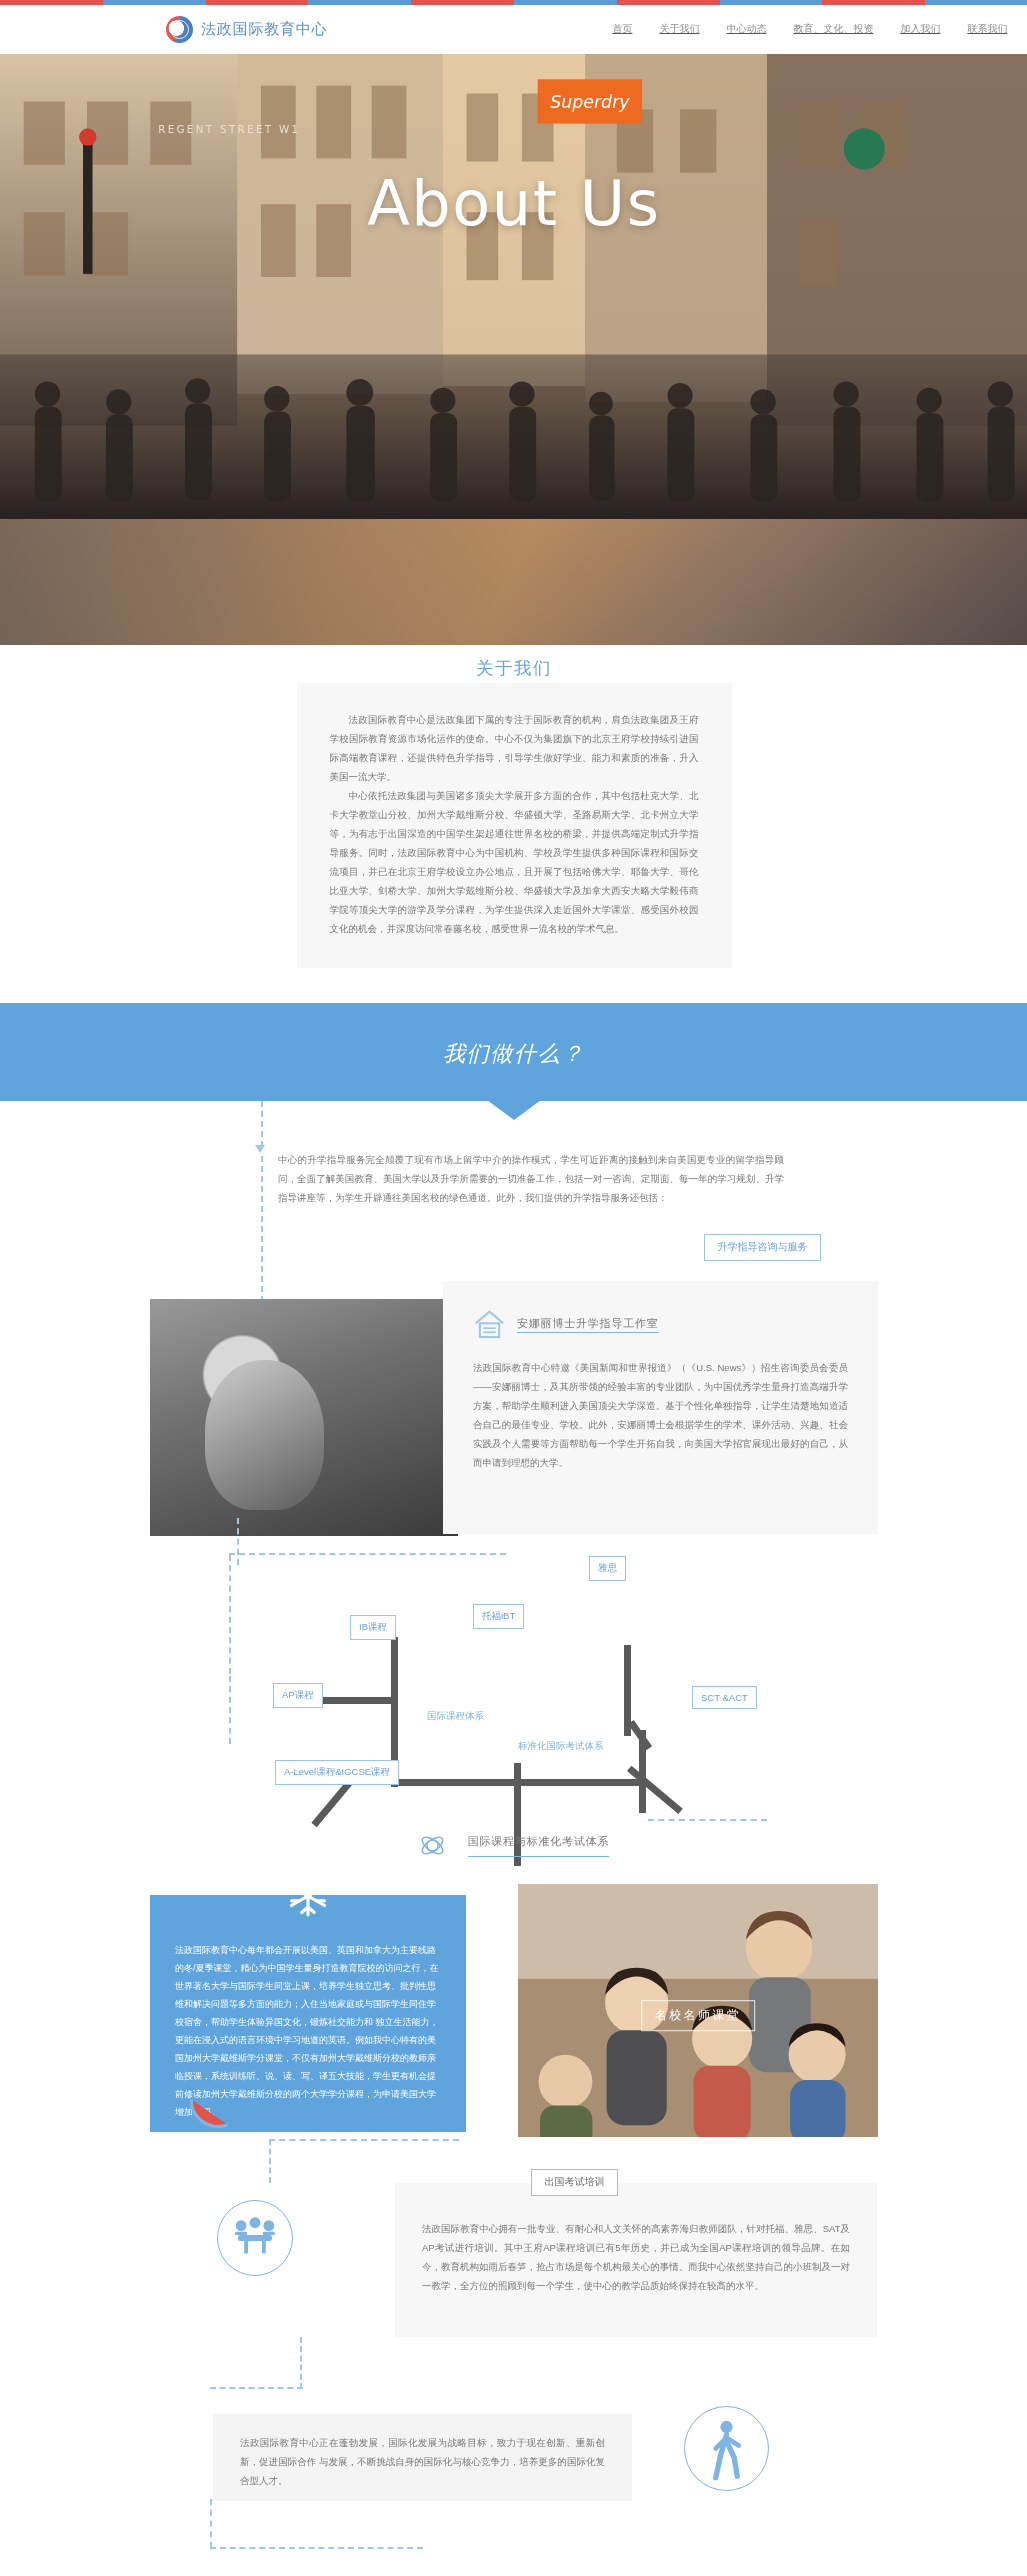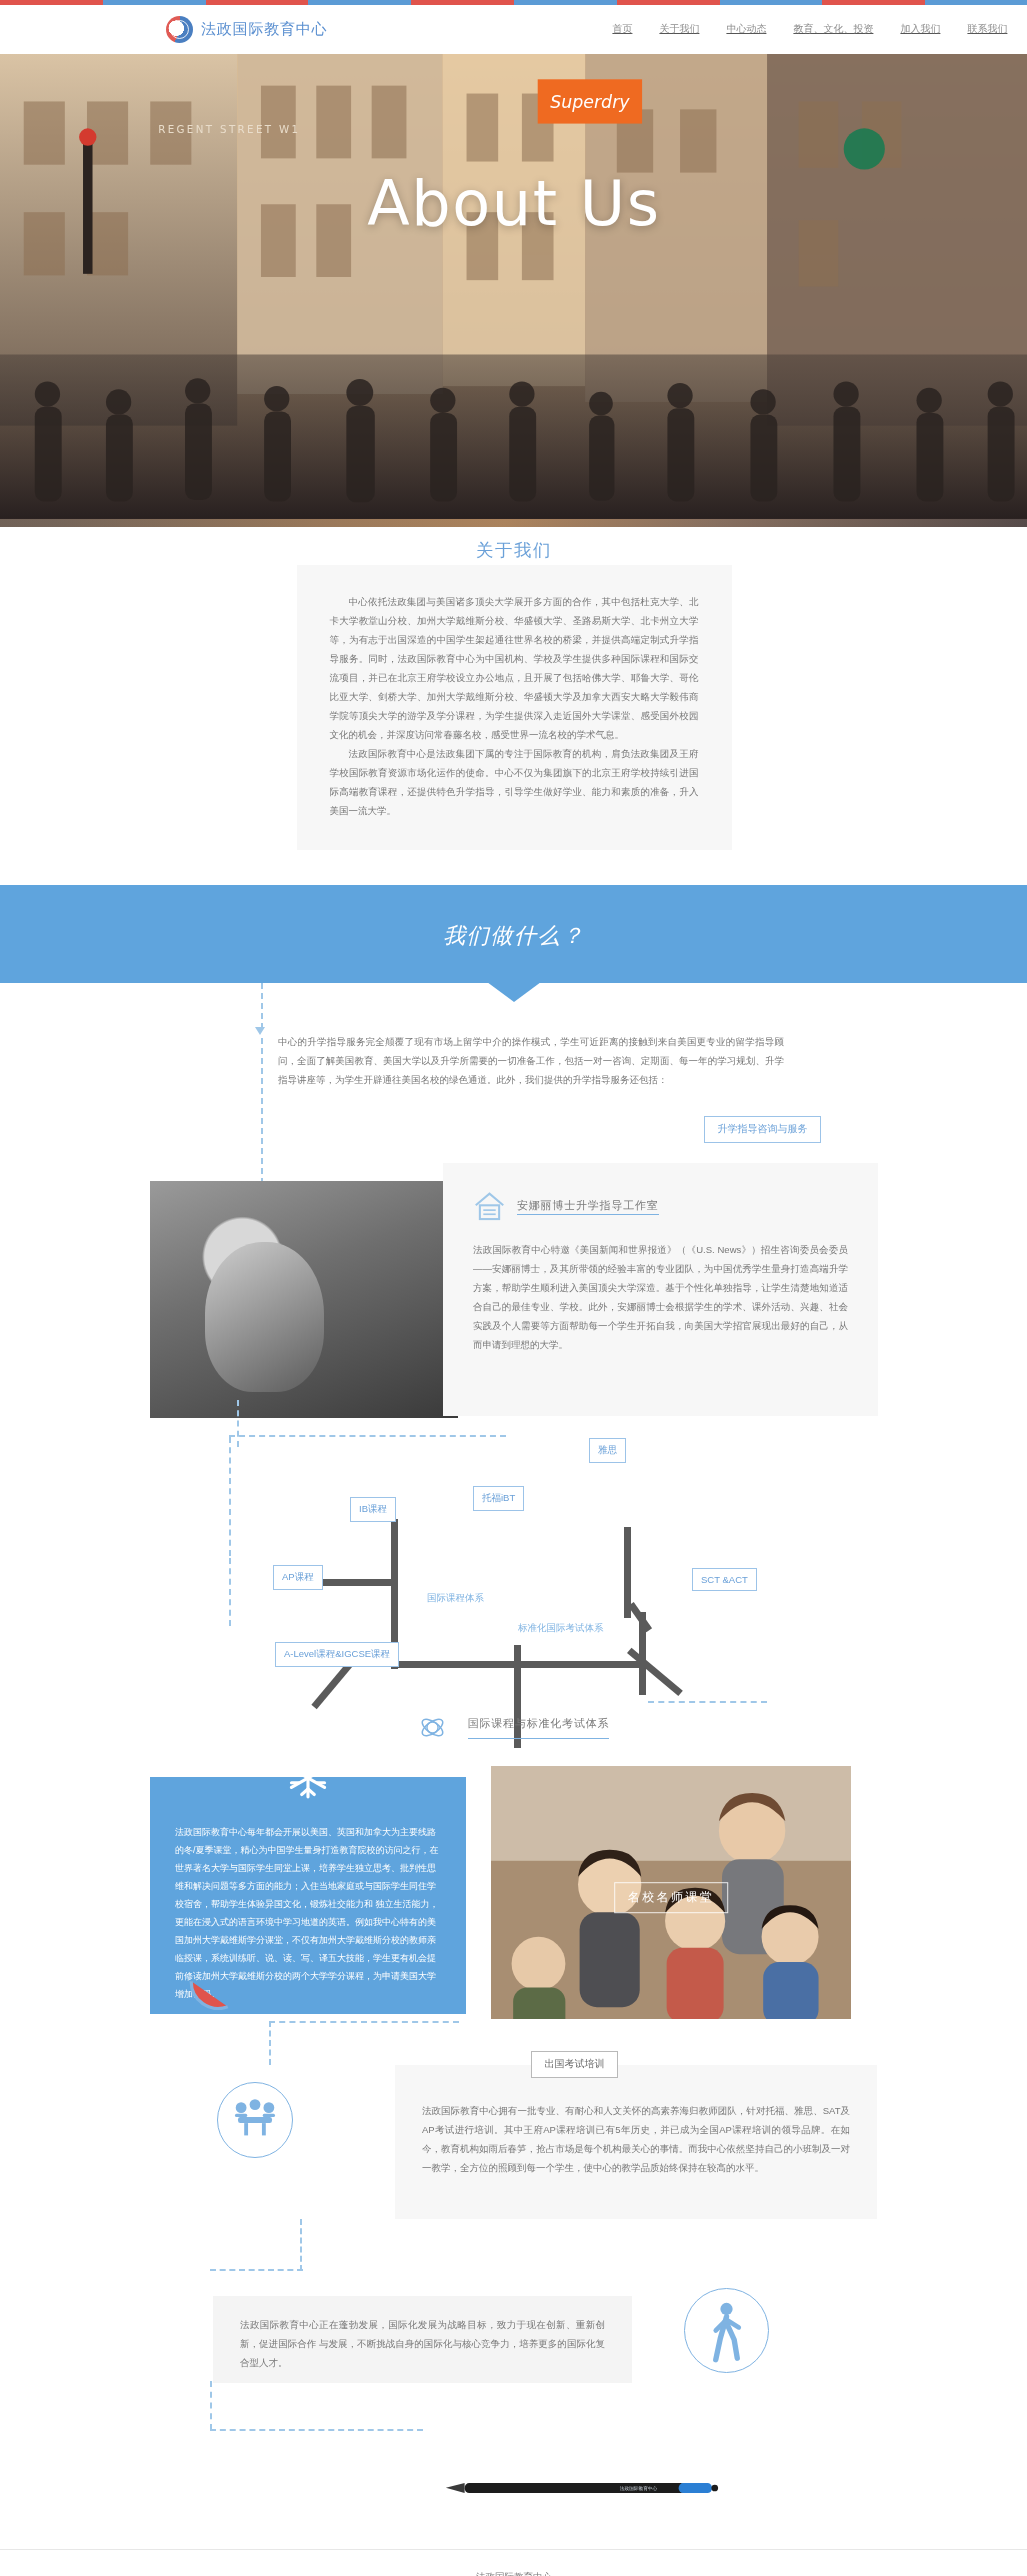--- a/index.html
+++ b/index.html
@@ -42,21 +42,21 @@
     font-size: 15px; color: #5a8fd0; letter-spacing: 0.8px; white-space: nowrap;
   }
   .nav { display: flex; align-items: center; margin-left: 285px; gap: 27px; text-decoration: underline; }
   .nav a {
     font-size: 10px; color: #8d8d8d; text-decoration: none; white-space: nowrap;
   }
 
   
   .hero {
     position: relative;
-    height: 473px;
+    height: 591px;
     overflow: hidden;
     background:
       linear-gradient(180deg, rgba(255,170,110,.32), rgba(70,60,60,.35)),
       linear-gradient(115deg, #6b5f58 0%, #8d7a68 22%, #c99a6a 45%, #e0a86e 58%, #a98a72 75%, #5d5250 100%);
   }
   .hero-bldgs { position: absolute; inset: 0; }
   .hero-title {
     position: absolute; left: 0; right: 0; top: 119px;
     text-align: center;
     font-size: 62px; line-height: 1;
@@ -191,21 +191,21 @@
     width: 316px; height: 237px;
     background: #5fa4dd; color: #fff;
     padding: 46px 25px 16px;
   }
   .winter-blue p { font-size: 9px; line-height: 2.0; color: #fff; text-indent: 0; }
   .snow {
     position: absolute; left: 50%; top: -20.6px; transform: translateX(-50%);
     width: 44px; height: 44px;
   }
   .winter-photo {
-    position: absolute; left: 491px; top: 0;
+    position: absolute; left: 518px; top: 0;
     width: 360px; height: 253px;
     background: linear-gradient(160deg,#cbb8a0 0%, #a58c74 35%, #8c7b6c 70%, #6d6154 100%);
     overflow: hidden;
   }
   .winter-caption {
     position: absolute; left: 50%; top: 52%; transform: translate(-50%,-50%);
     color: #fff; font-size: 12px; letter-spacing: 2.4px;
     border: 0.8px solid rgba(255,255,255,.85);
     padding: 6.3px 12.6px;
   }
@@ -367,22 +367,22 @@
 </section>
 
 <section class="about-sec wrap">
 
   <hr class="dline" style="left:601px; top:49px; width:95px;">
   <div class="arrow-r" style="left:696px; top:44px;"></div>
   <hr class="dline v" style="left:706px; top:49px; height:158px;">
 
   <div class="about-card">
     <div class="about-title">关于我们</div>
+    <p class="cn">法政国际教育中心是法政集团下属的专注于国际教育的机构，肩负法政集团及王府学校国际教育资源市场化运作的使命。中心不仅为集团旗下的北京王府学校持续引进国际高端教育课程，还提供特色升学指导，引导学生做好学业、能力和素质的准备，升入美国一流大学。</p>
     <p class="cn">中心依托法政集团与美国诸多顶尖大学展开多方面的合作，其中包括杜克大学、北卡大学教堂山分校、加州大学戴维斯分校、华盛顿大学、圣路易斯大学、北卡州立大学等，为有志于出国深造的中国学生架起通往世界名校的桥梁，并提供高端定制式升学指导服务。同时，法政国际教育中心为中国机构、学校及学生提供多种国际课程和国际交流项目，并已在北京王府学校设立办公地点，且开展了包括哈佛大学、耶鲁大学、哥伦比亚大学、剑桥大学、加州大学戴维斯分校、华盛顿大学及加拿大西安大略大学毅伟商学院等顶尖大学的游学及学分课程，为学生提供深入走近国外大学课堂、感受国外校园文化的机会，并深度访问常春藤名校，感受世界一流名校的学术气息。</p>
-    <p class="cn">法政国际教育中心是法政集团下属的专注于国际教育的机构，肩负法政集团及王府学校国际教育资源市场化运作的使命。中心不仅为集团旗下的北京王府学校持续引进国际高端教育课程，还提供特色升学指导，引导学生做好学业、能力和素质的准备，升入美国一流大学。</p>
   </div>
 </section>
 
 <section class="blue-band">
   <h2>我们做什么？</h2>
 </section>
 
 <section class="sec wrap" style="padding:49px 0 20.6px;">
   <hr class="dline v" style="left:261px; top:0px; height:46px;">
   <div class="arrow-d" style="left:255px; top:44px;"></div>

